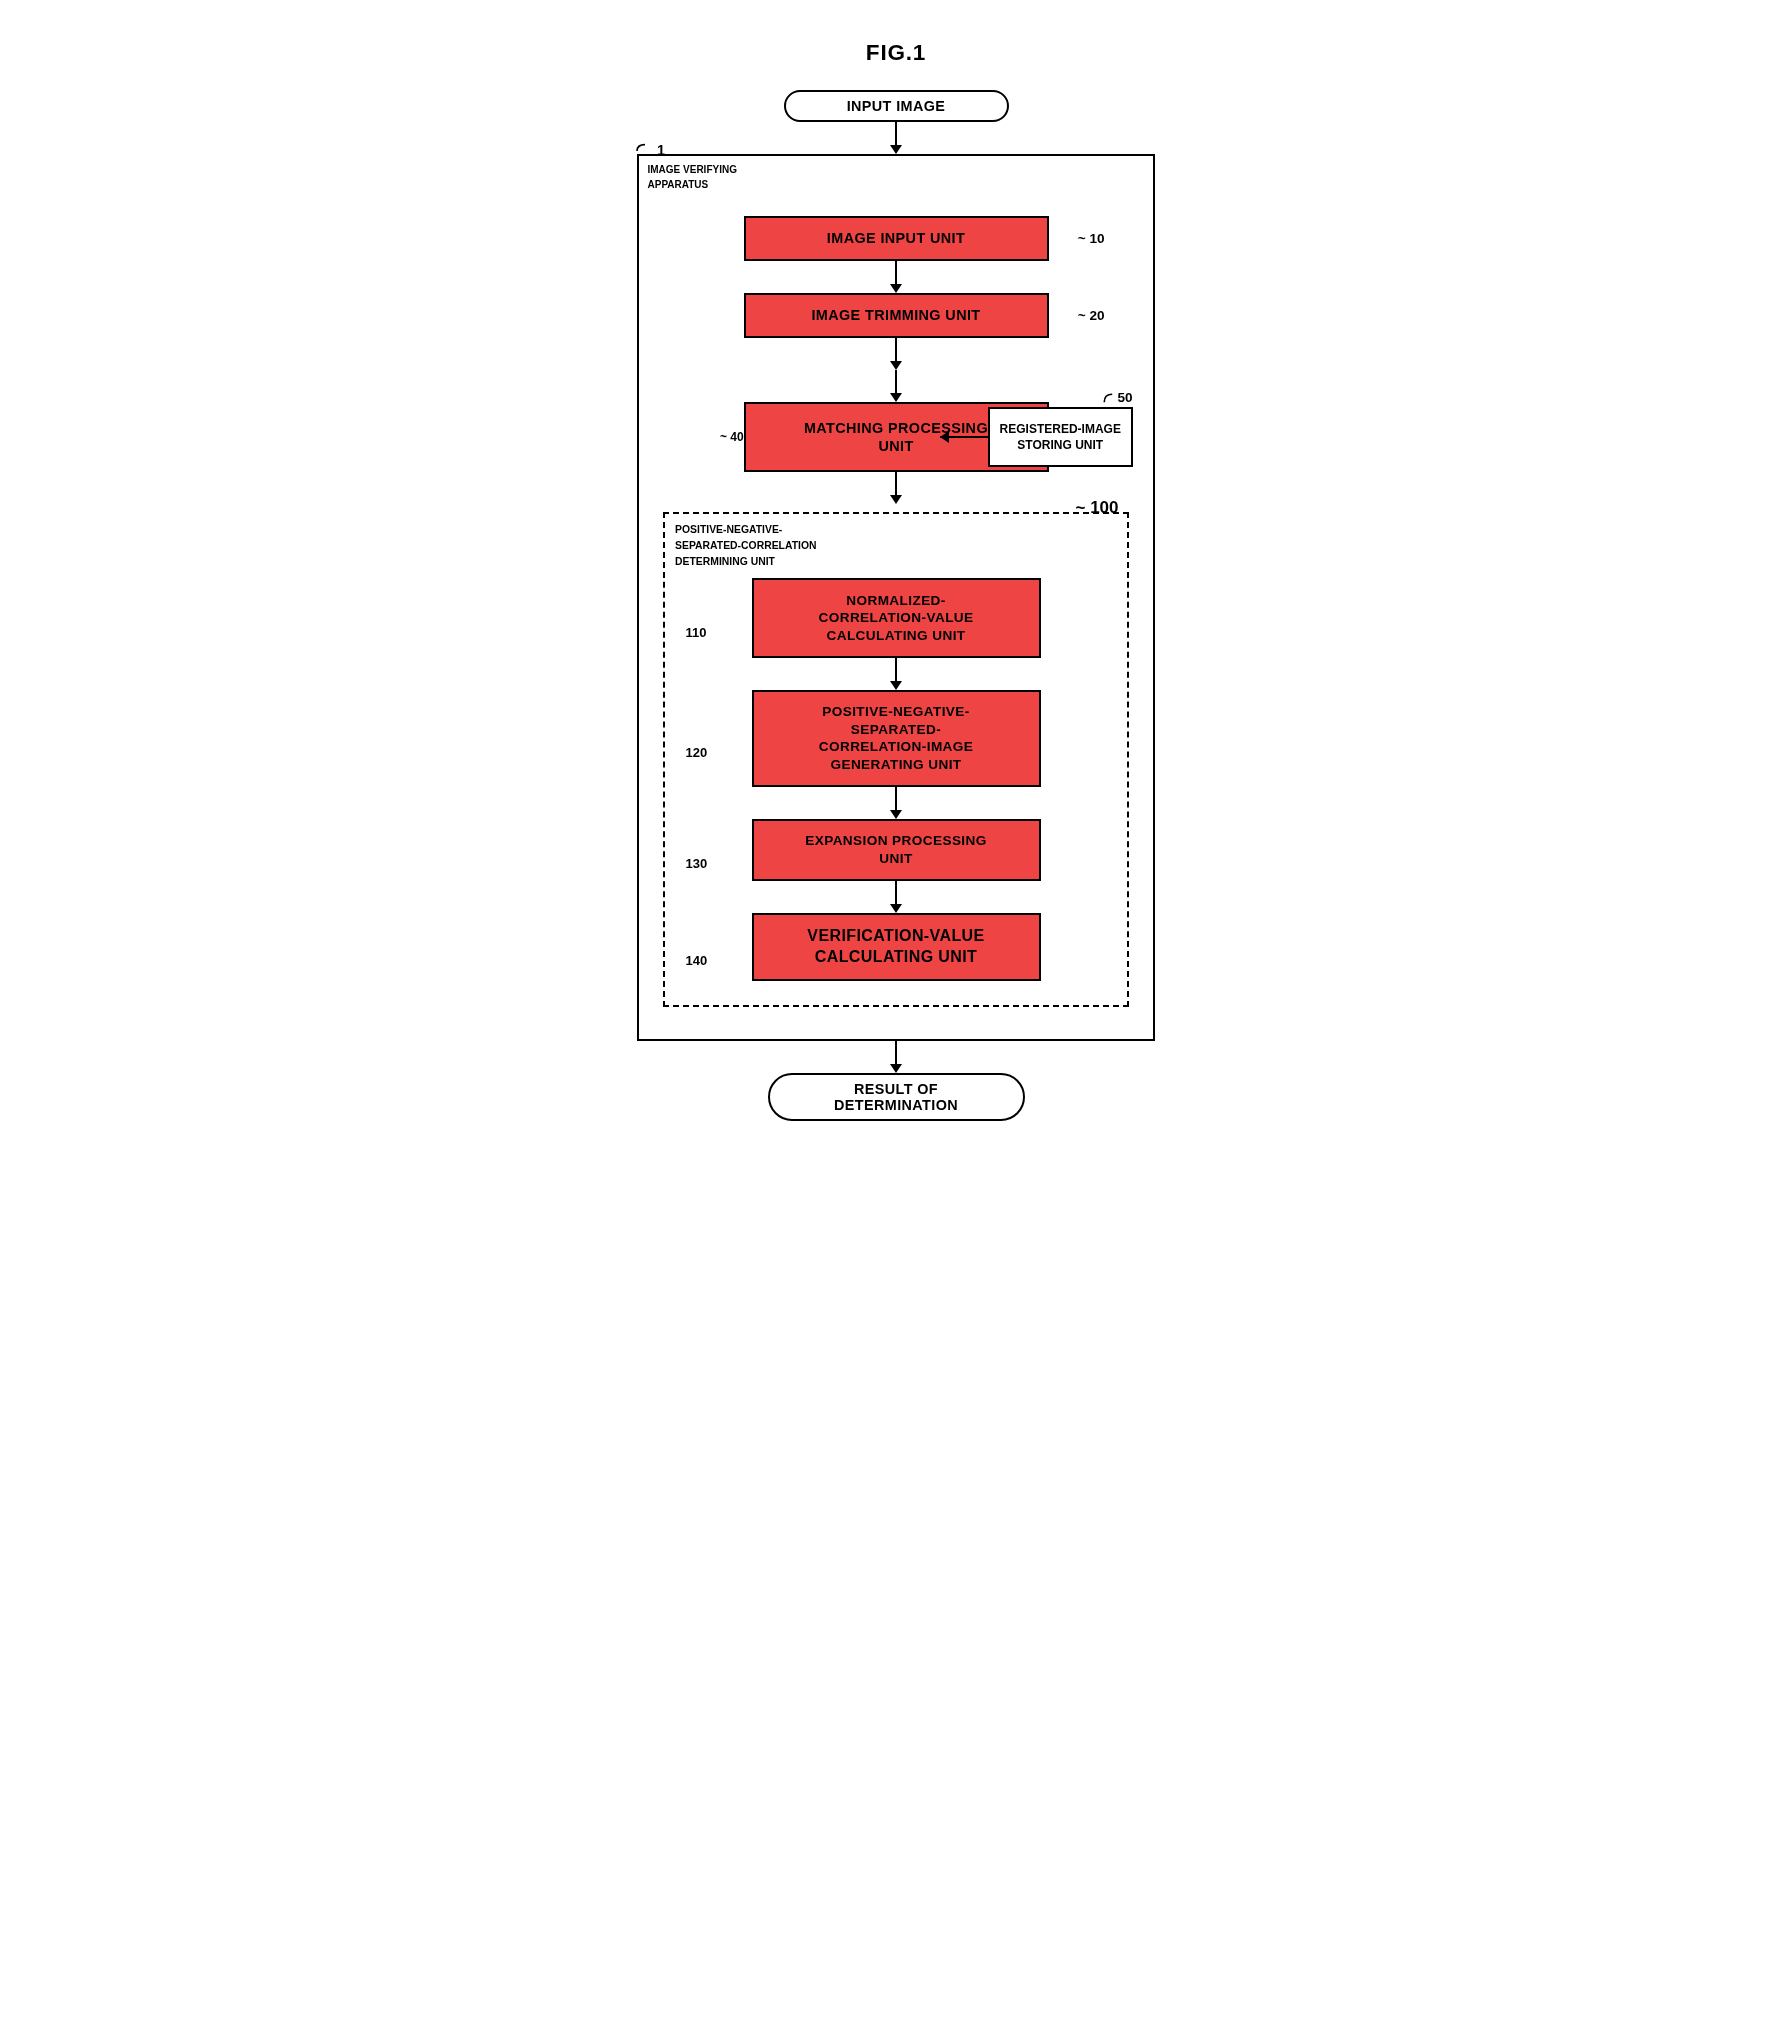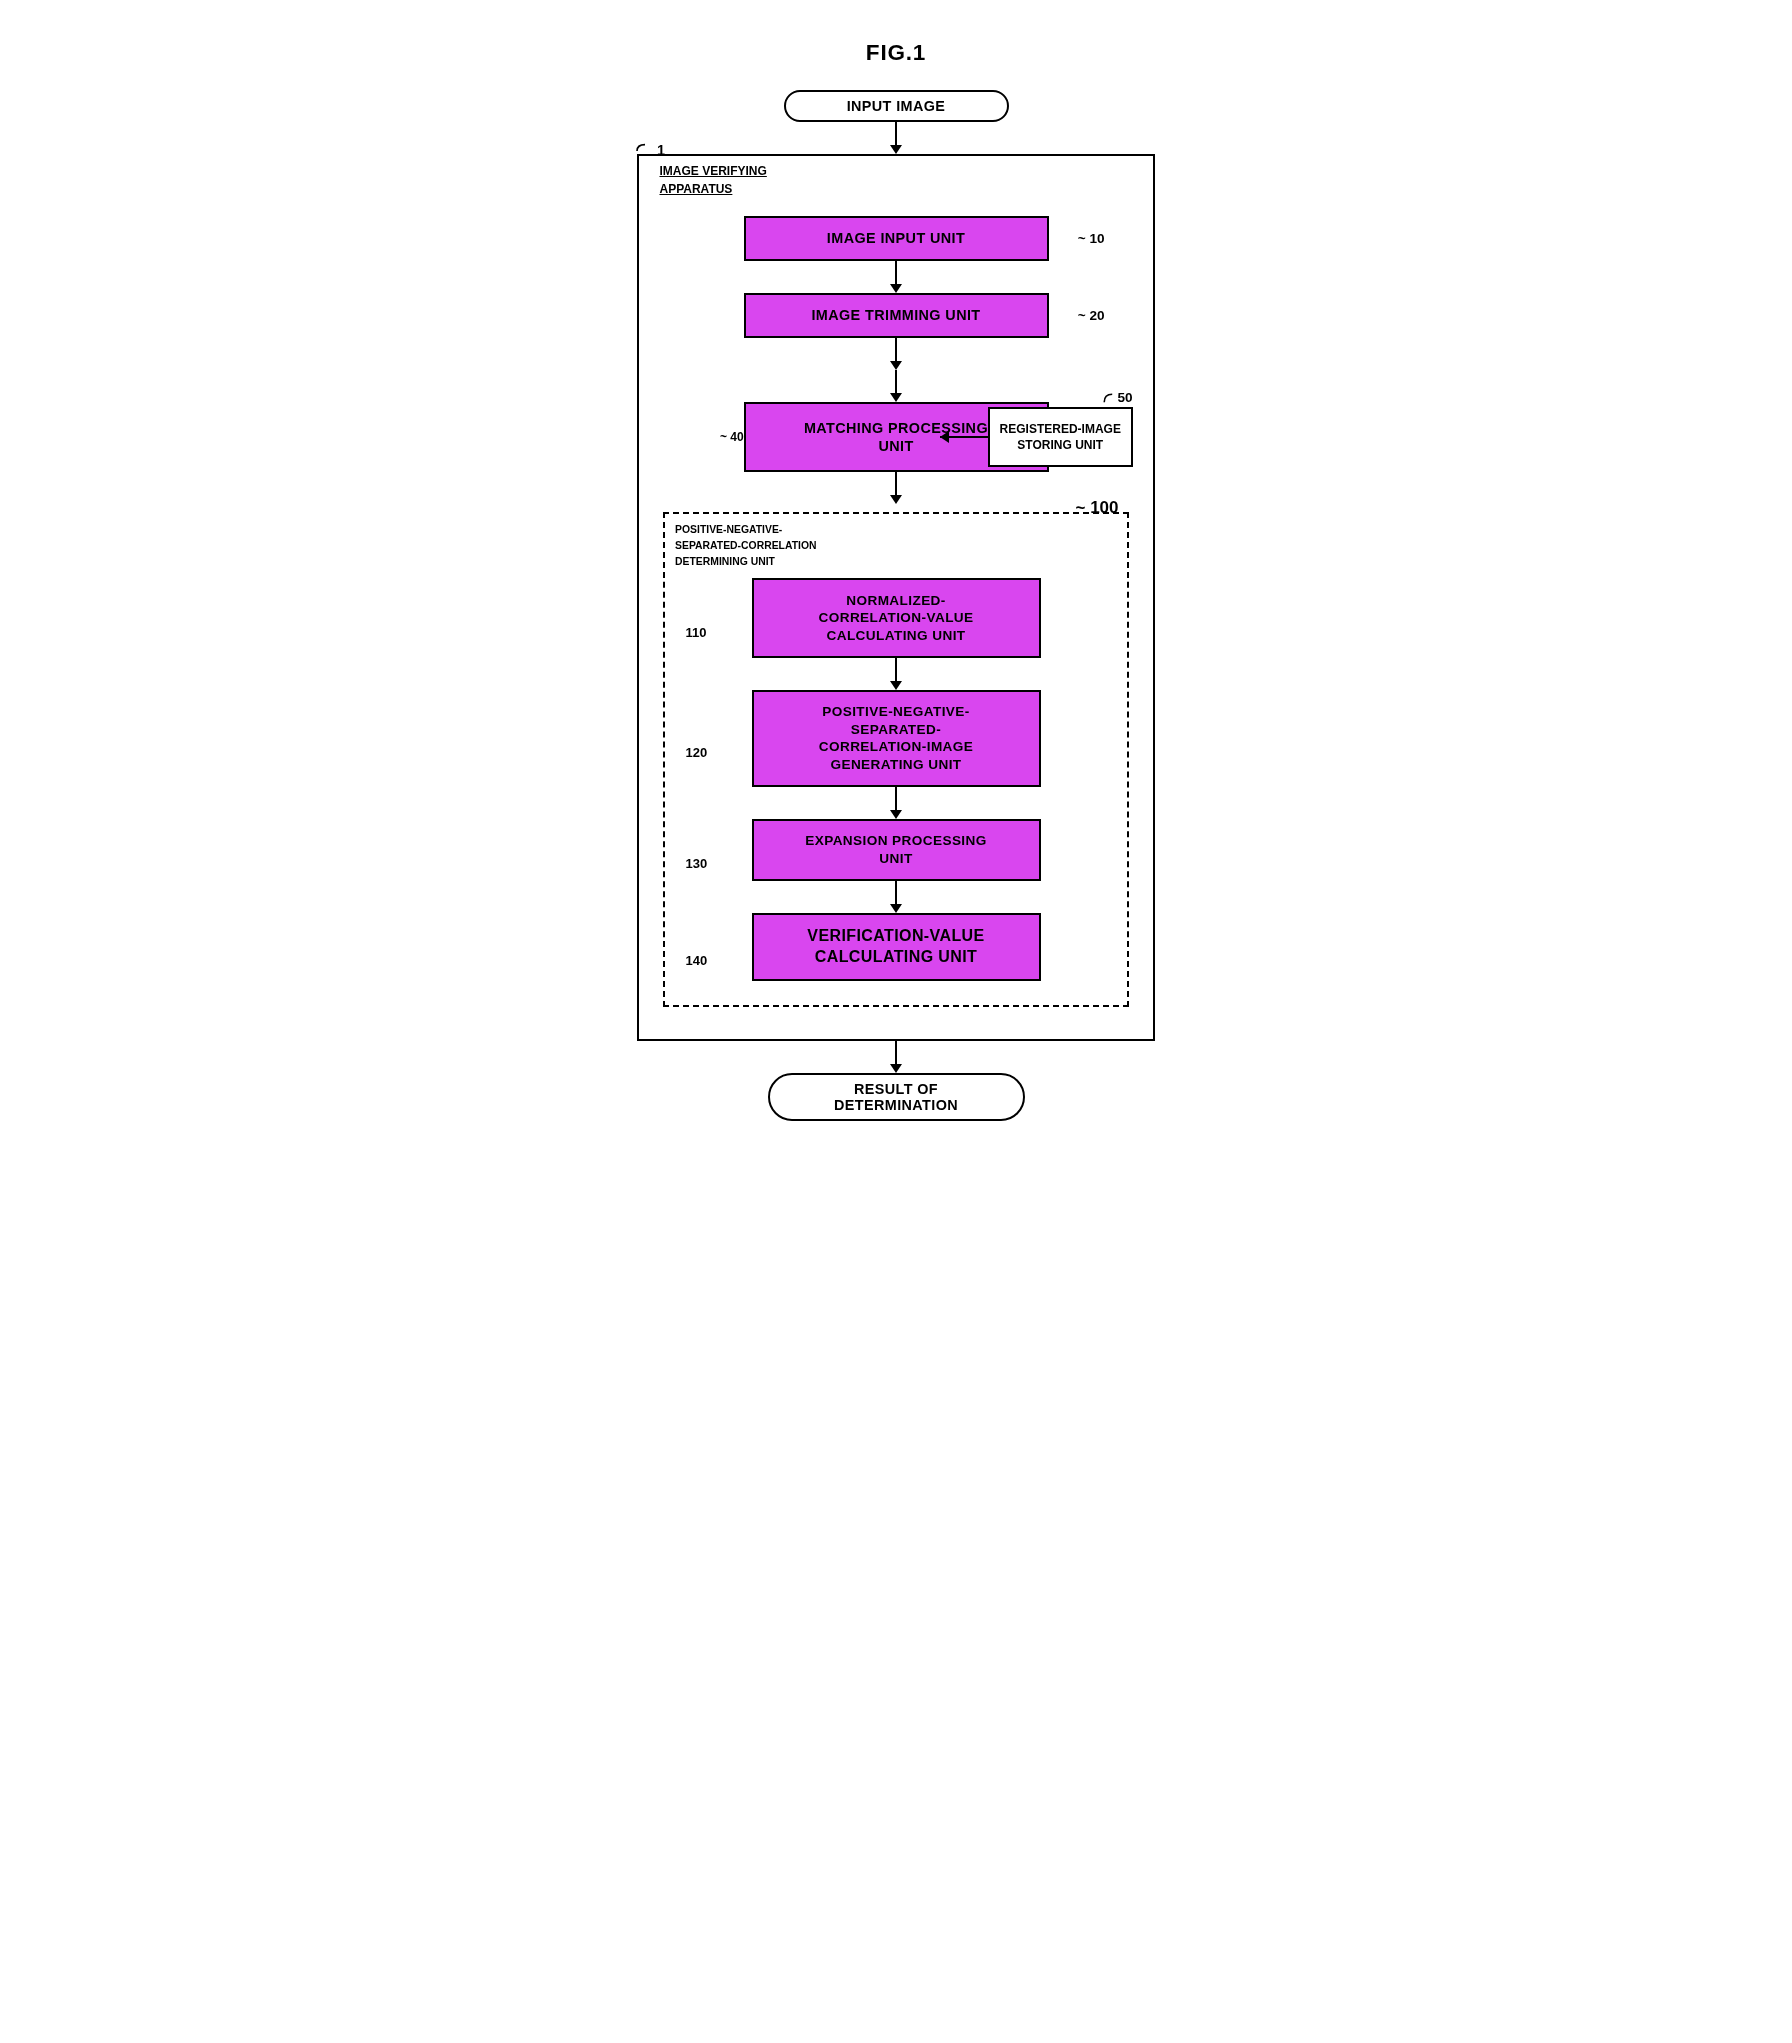--- a/index.html
+++ b/index.html
@@ -49,21 +49,21 @@
       letter-spacing: 0.4px;
     }
     
     .rect {
       border: 2.4px solid #000;
       border-radius: 0;
       padding: 11.2px 16px;
       font-size: 14.4px;
       font-weight: bold;
       text-align: center;
-      background: #d946ef;
+      background: #ef4444;
       min-width: 305px;
       max-width: 305px;
       line-height: 1.3;
       letter-spacing: 0.4px;
     }
     
     .arrow-down {
       display: flex;
       flex-direction: column;
       align-items: center;
@@ -131,21 +131,21 @@
 
   <div class="diagram">
     <div class="flow-container">
 
       <div class="oval">INPUT IMAGE</div>
 
       <div class="arrow-down"></div>
 
       <div class="outer-box">
 
-        <div style="position:absolute; top:6.4px; left:20px; font-size:12px; font-weight:bold; line-height:1.5;text-decoration:underline;">
+        <div style="position:absolute; top:6.4px; left:8px; font-size:10px; font-weight:bold; line-height:1.5;">
           <span style="white-space:pre-line;">IMAGE VERIFYING
 APPARATUS</span>
         </div>
         <div style="position:absolute; top:-14.4px; left:-6.4px; font-size:14.4px; font-weight:bold;">
           <svg width="24" height="16" style="display:inline-block;vertical-align:middle;" viewBox="0 0 30 20">
               <path d="M5,10 Q5,2 15,2" stroke="#000" stroke-width="2" fill="none"></path>
             </svg><span>1</span>
         </div>
 
         <div style="height:44px;"></div>

